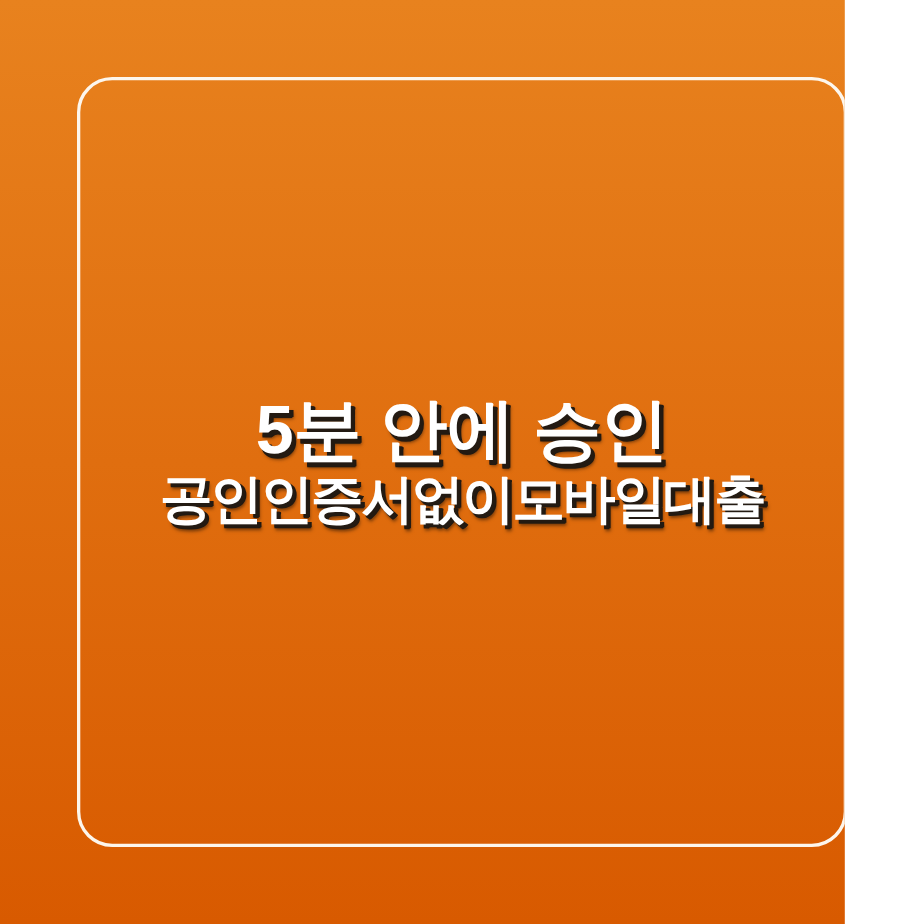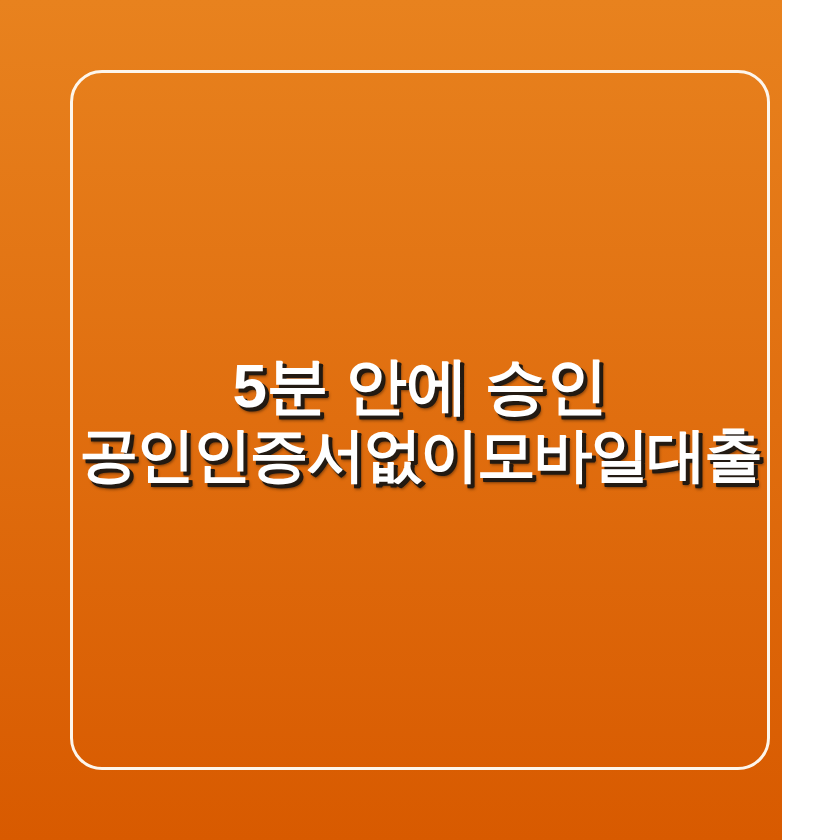--- a/index.html
+++ b/index.html
@@ -9,21 +9,20 @@
     background: #ffffff;
   }
 
   #card {
     position: relative;
     width: 768px;
     height: 840px;
     overflow: hidden;
     font-family: "Liberation Sans", "DejaVu Sans", sans-serif;
     background: linear-gradient(180deg, #e8821e 0%, #e47918 28%, #e06d0d 58%, #d85f02 82%, #d55900 100%);
-    padding-left: 14px;
   }
 
   
   #frame {
     position: absolute;
     left: 70px;
     top: 70px;
     width: 700px;
     height: 700px;
     box-sizing: border-box;
@@ -56,21 +55,21 @@
     letter-spacing: -0.5px;
     white-space: nowrap;
     text-shadow:
        3px 3px 0 #231a12,
        3px 4px 0 #231a12,
        4px 3px 0 #231a12,
        4px 4px 2px rgba(20,12,6,0.55);
   }
 
   .hl-line.wide {
-    font-size: 59px;
+    font-size: 48px;
     letter-spacing: -2.2px;
   }
 </style>
 </head>
 <body>
 
 <div id="card" style="background: linear-gradient(rgb(232, 130, 30) 0%, rgb(216, 90, 0) 100%);">
 
   <div id="frame" style="border-color: rgb(253, 246, 236); border-width: 3px; border-radius: 32px;"></div>
 

